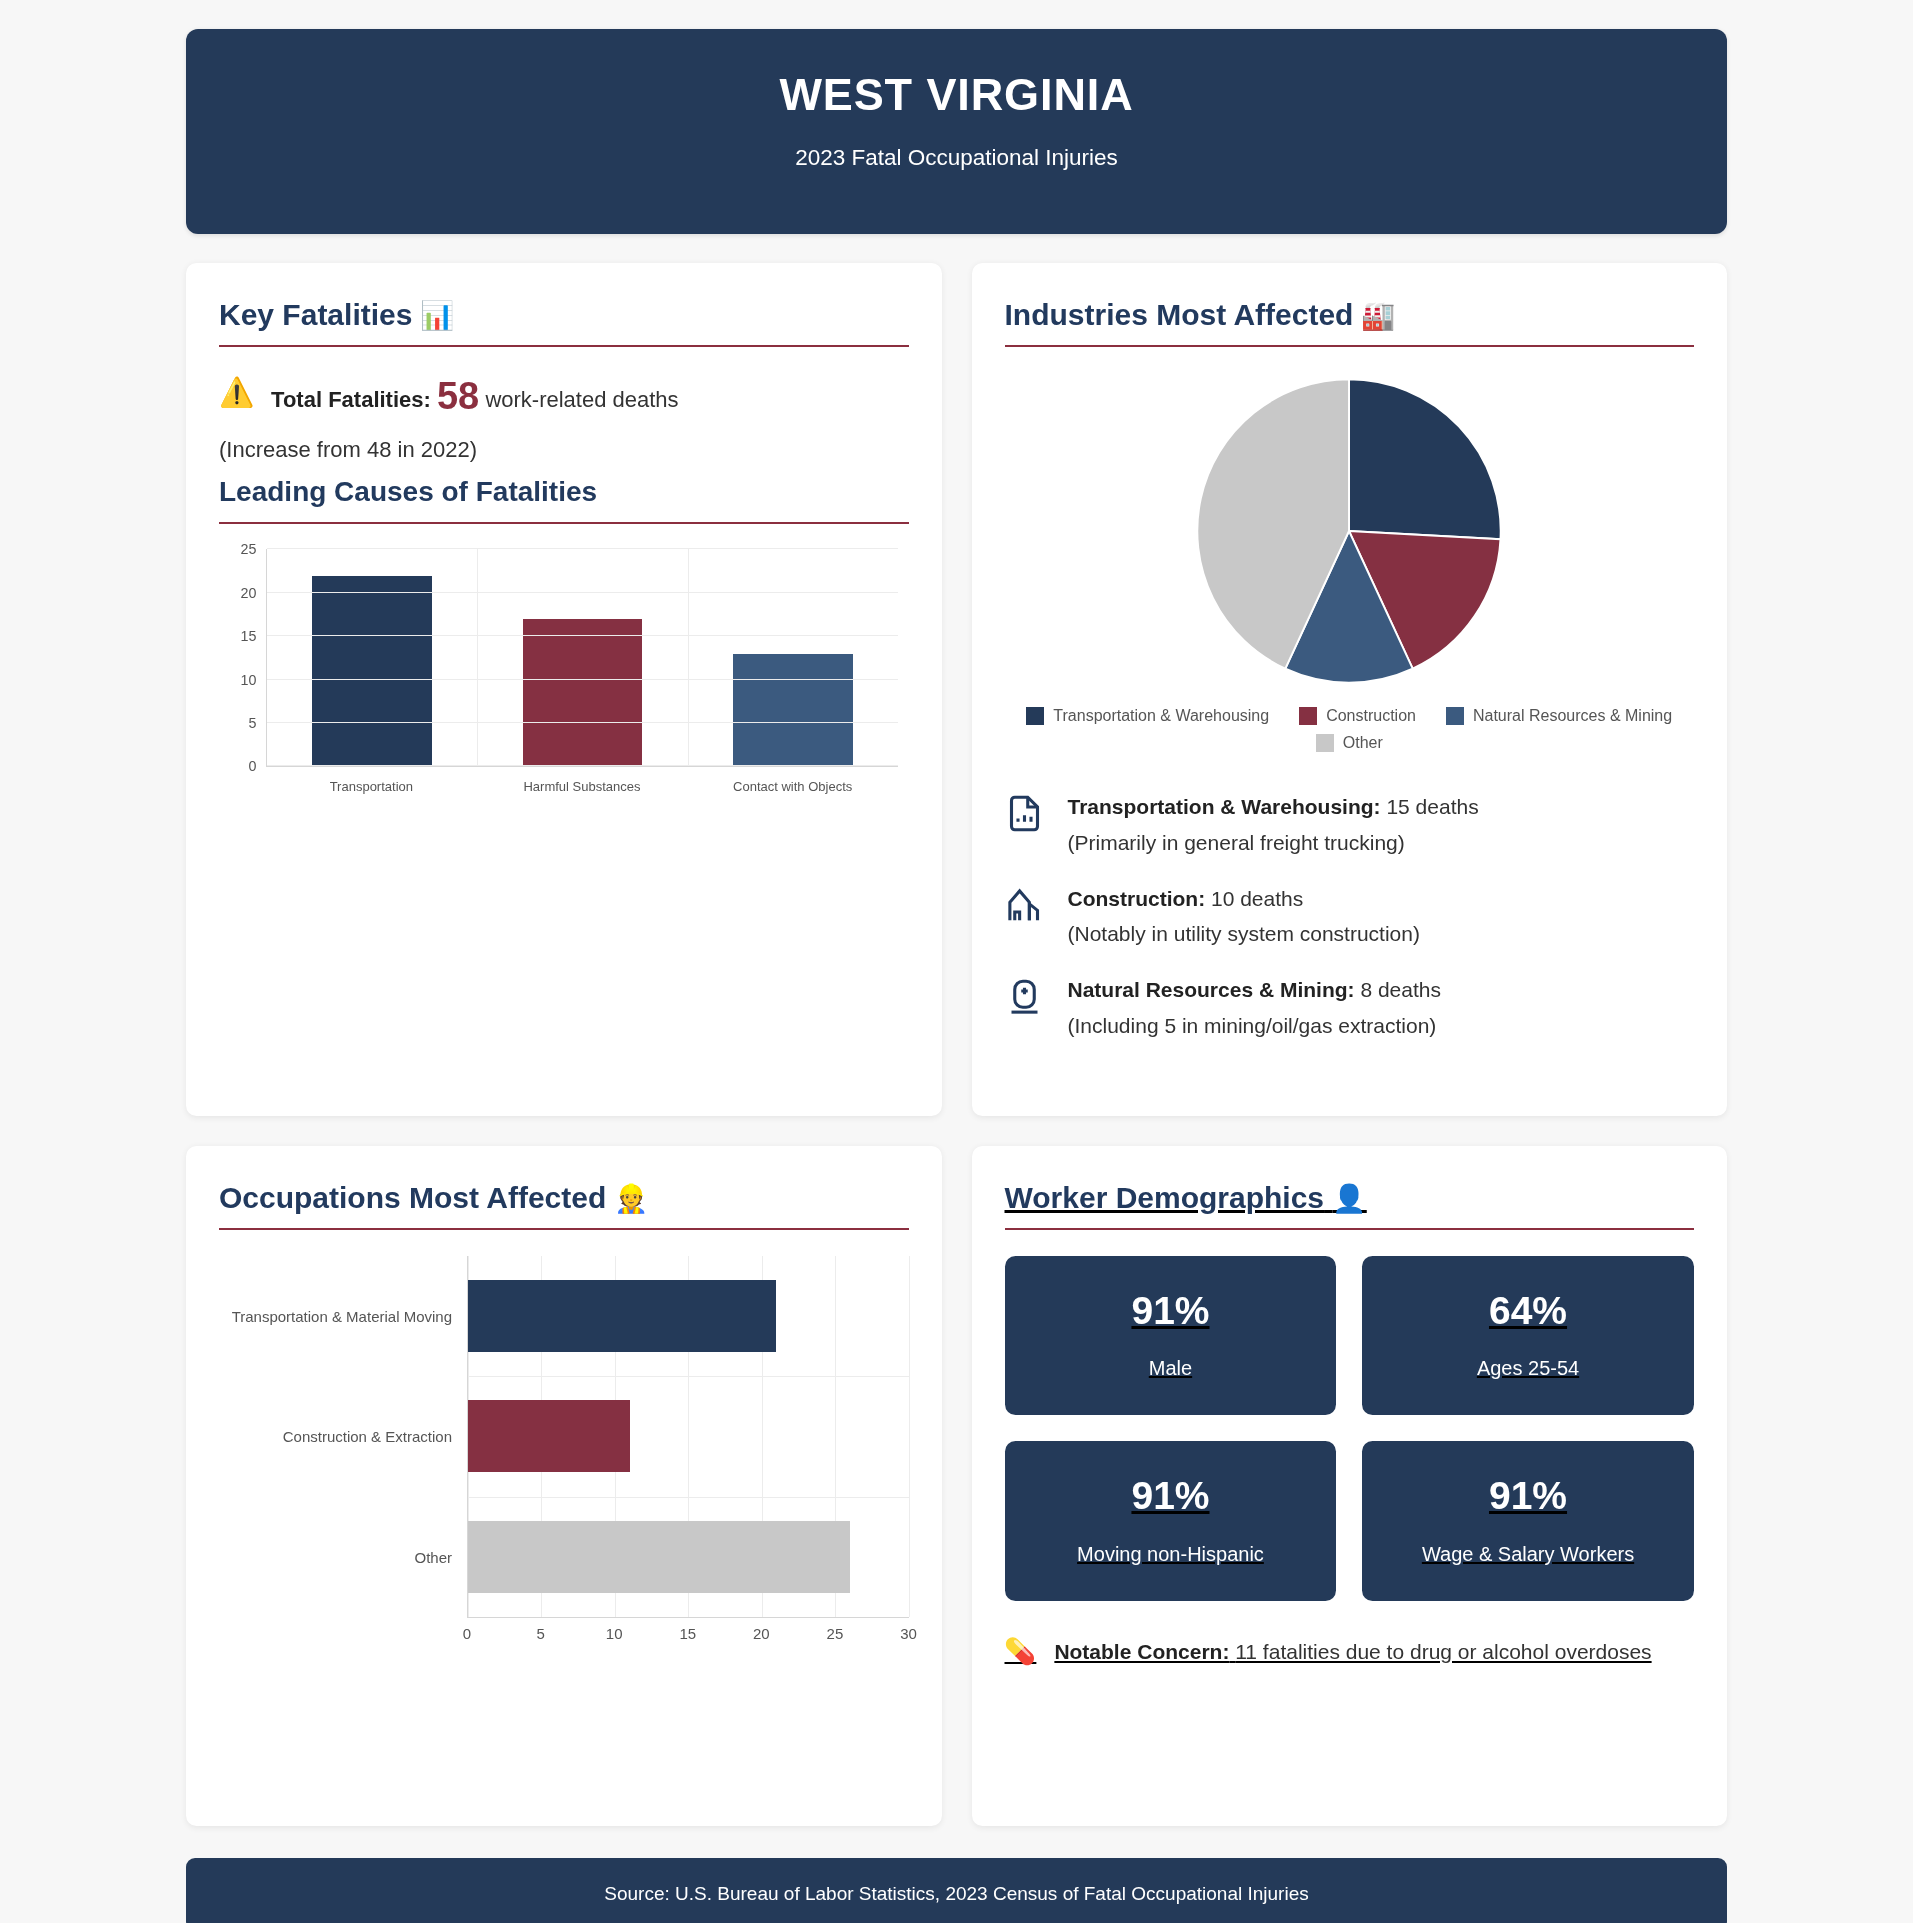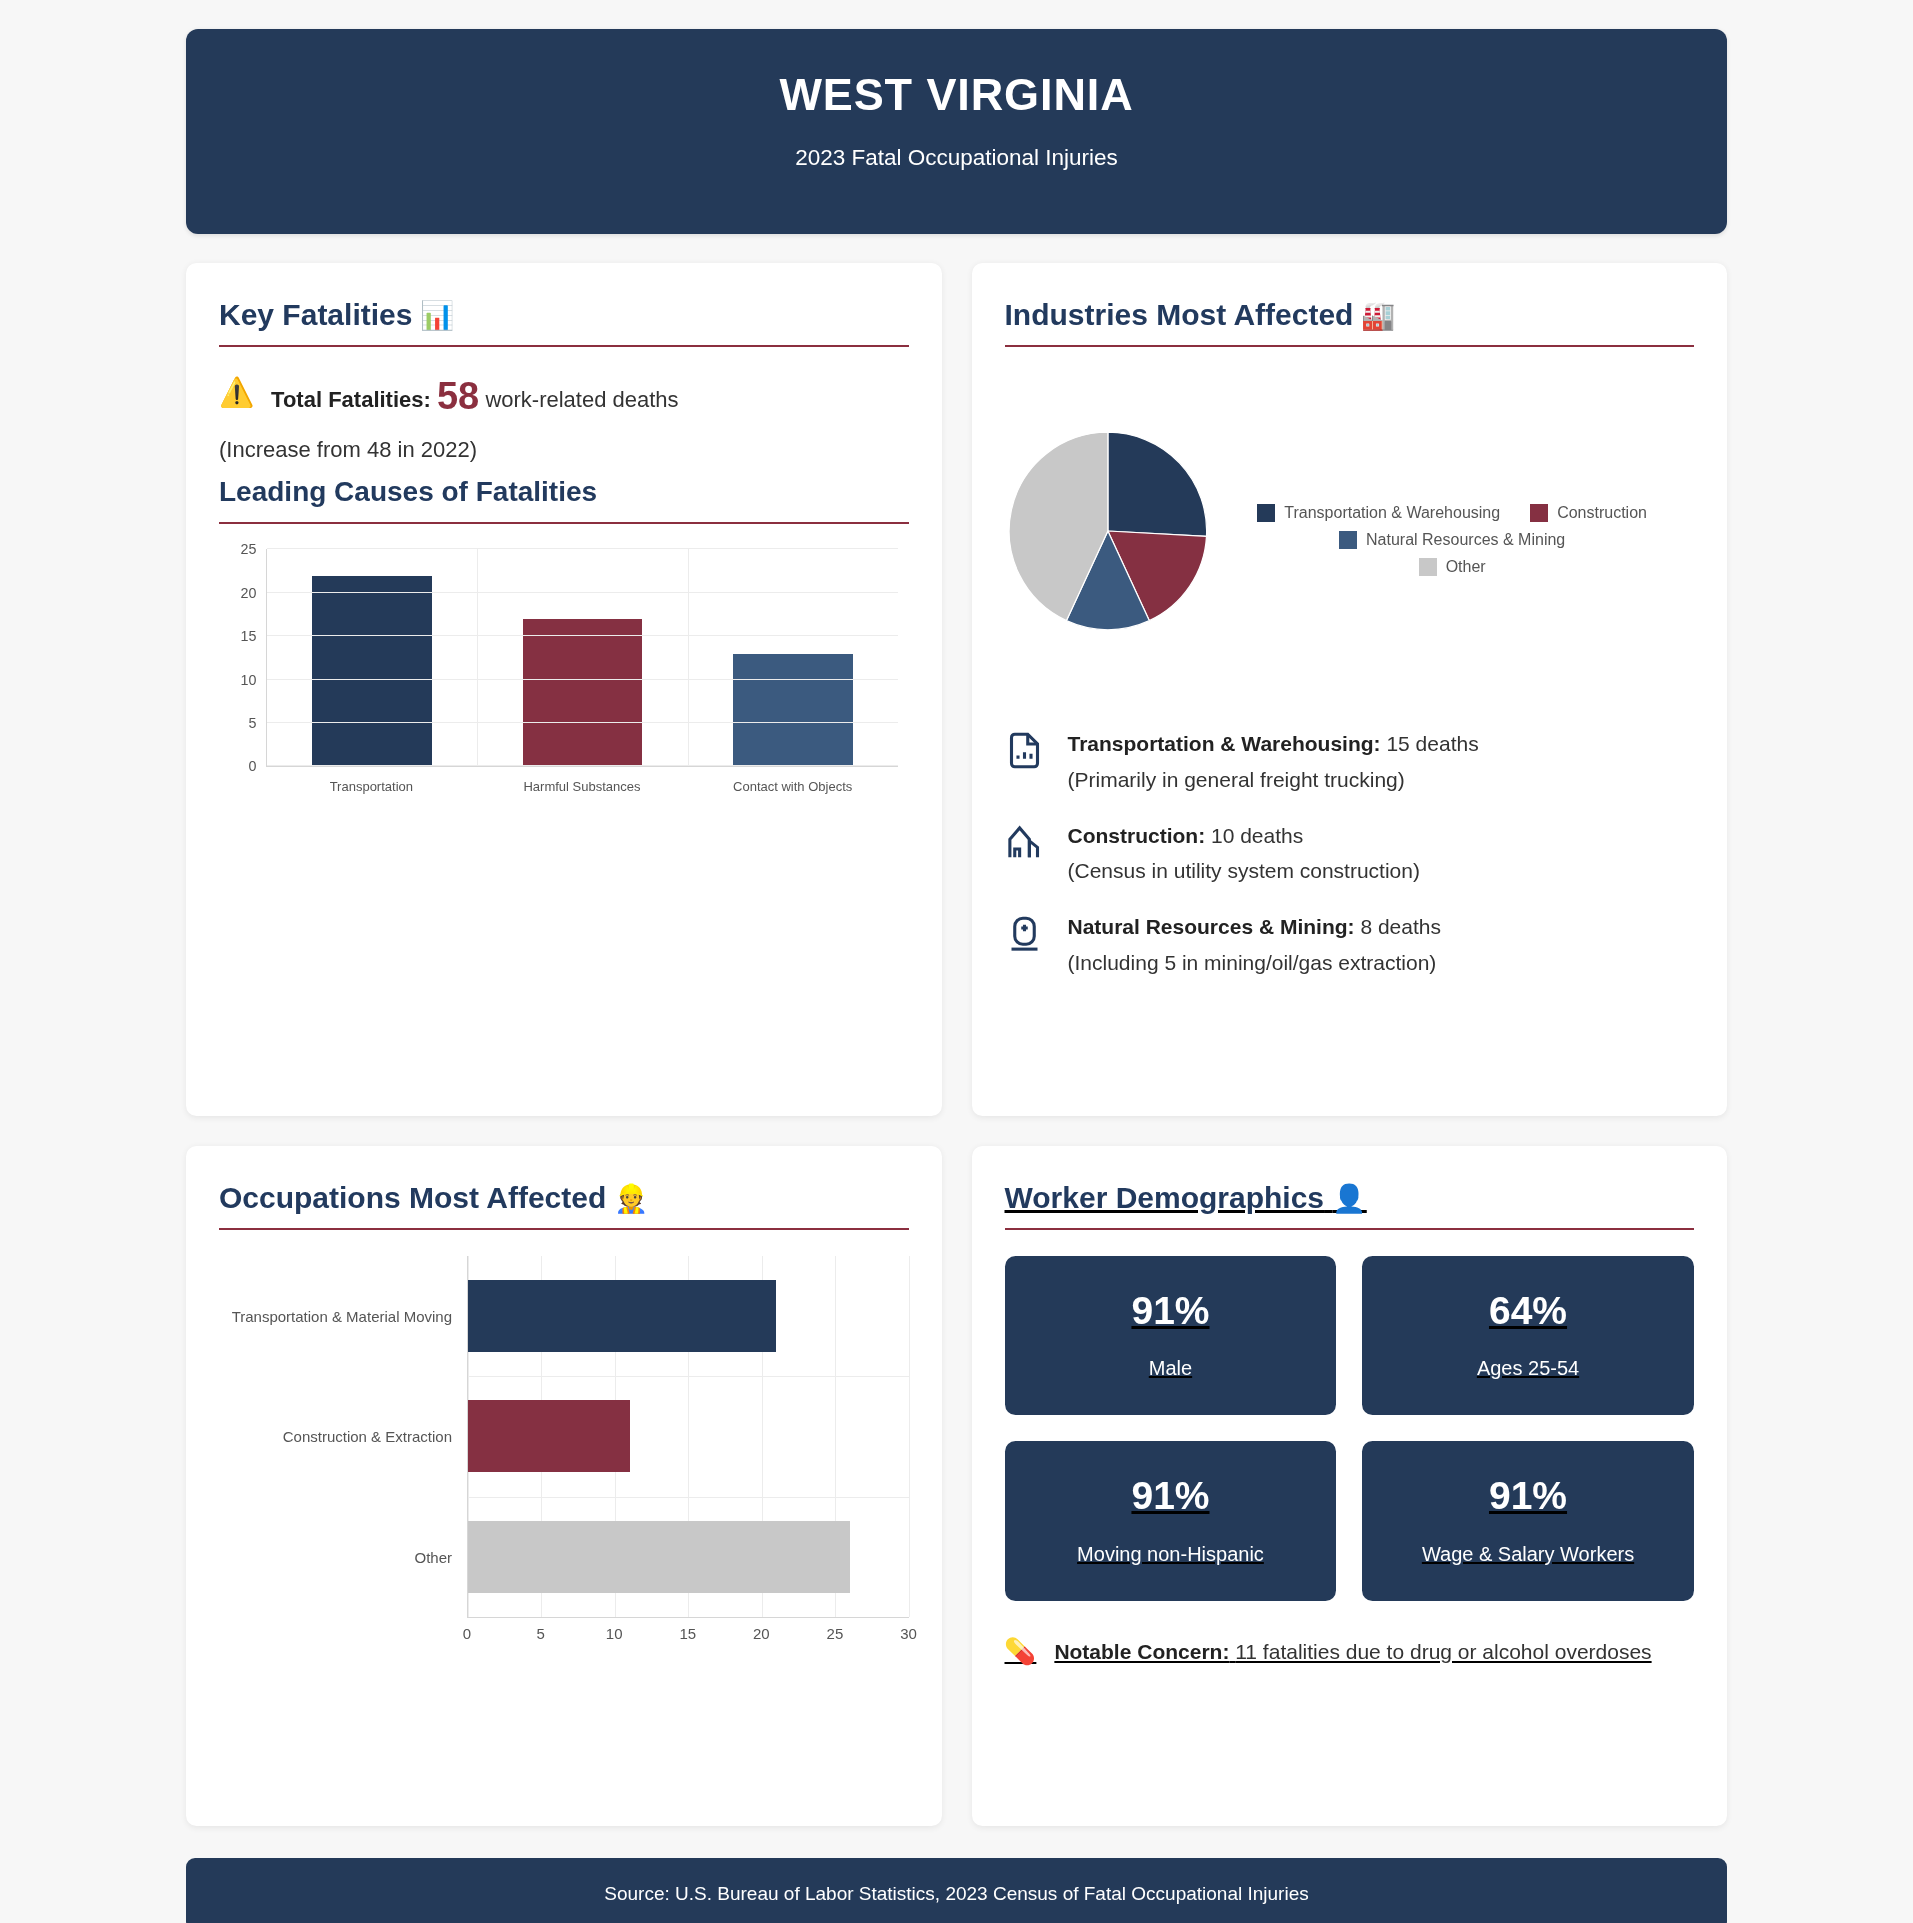--- a/index.html
+++ b/index.html
@@ -135,21 +135,21 @@
   }
   .vbarcell { flex: 1; display: flex; justify-content: center; align-items: flex-end; height: 100%; }
   .vbar { width: 57%; }
   .vlabels { display: flex; margin-top: 12px; }
   .vlabels > div {
     flex: 1; text-align: center;
     font-size: 13px; color: #555;
   }
 
   
-  .piewrap { display: flex; flex-direction: row; align-items: center; margin-top: 4.5px; }
+  .piewrap { display: flex; flex-direction: column; align-items: center; margin-top: 4.5px; }
   .pie { width: 316px; height: 316px; }
   .legend {
     display: flex; flex-wrap: wrap; justify-content: center;
     gap: 9px 30px; margin-top: 18px; max-width: 721px;
   }
   .legend .li { display: flex; align-items: center; gap: 9px; }
   .legend .sw { width: 18px; height: 18px; display: inline-block; }
   .legend .lt { font-size: 16px; color: #555; white-space: nowrap; }
 
   
@@ -325,21 +325,21 @@
             </div>
           </div>
           <div class="irow">
             <div class="iicon"><svg width="39" height="39" viewBox="0 0 24 24" fill="none" stroke="#223a5e" stroke-width="1.9">
                 <path d="M3 21V10l6-7 6 7v11"></path>
                 <path d="M15 21V11l5 4v6"></path>
                 <path d="M6 21v-5h3v5"></path>
               </svg></div>
             <div class="itxt">
               <div class="l1"><b>Construction:</b><span> 10 deaths</span></div>
-              <div class="l2">(Census in utility system construction)</div>
+              <div class="l2">(Notably in utility system construction)</div>
             </div>
           </div>
           <div class="irow">
             <div class="iicon"><svg width="39" height="39" viewBox="0 0 24 24" fill="none" stroke="#223a5e" stroke-width="1.9">
                 <rect x="6" y="2" width="12" height="16" rx="5"></rect>
                 <path d="M12 6v4M10 8h4"></path>
                 <path d="M4 21h16"></path>
               </svg></div>
             <div class="itxt">
               <div class="l1"><b>Natural Resources &amp; Mining:</b><span> 8 deaths</span></div>

